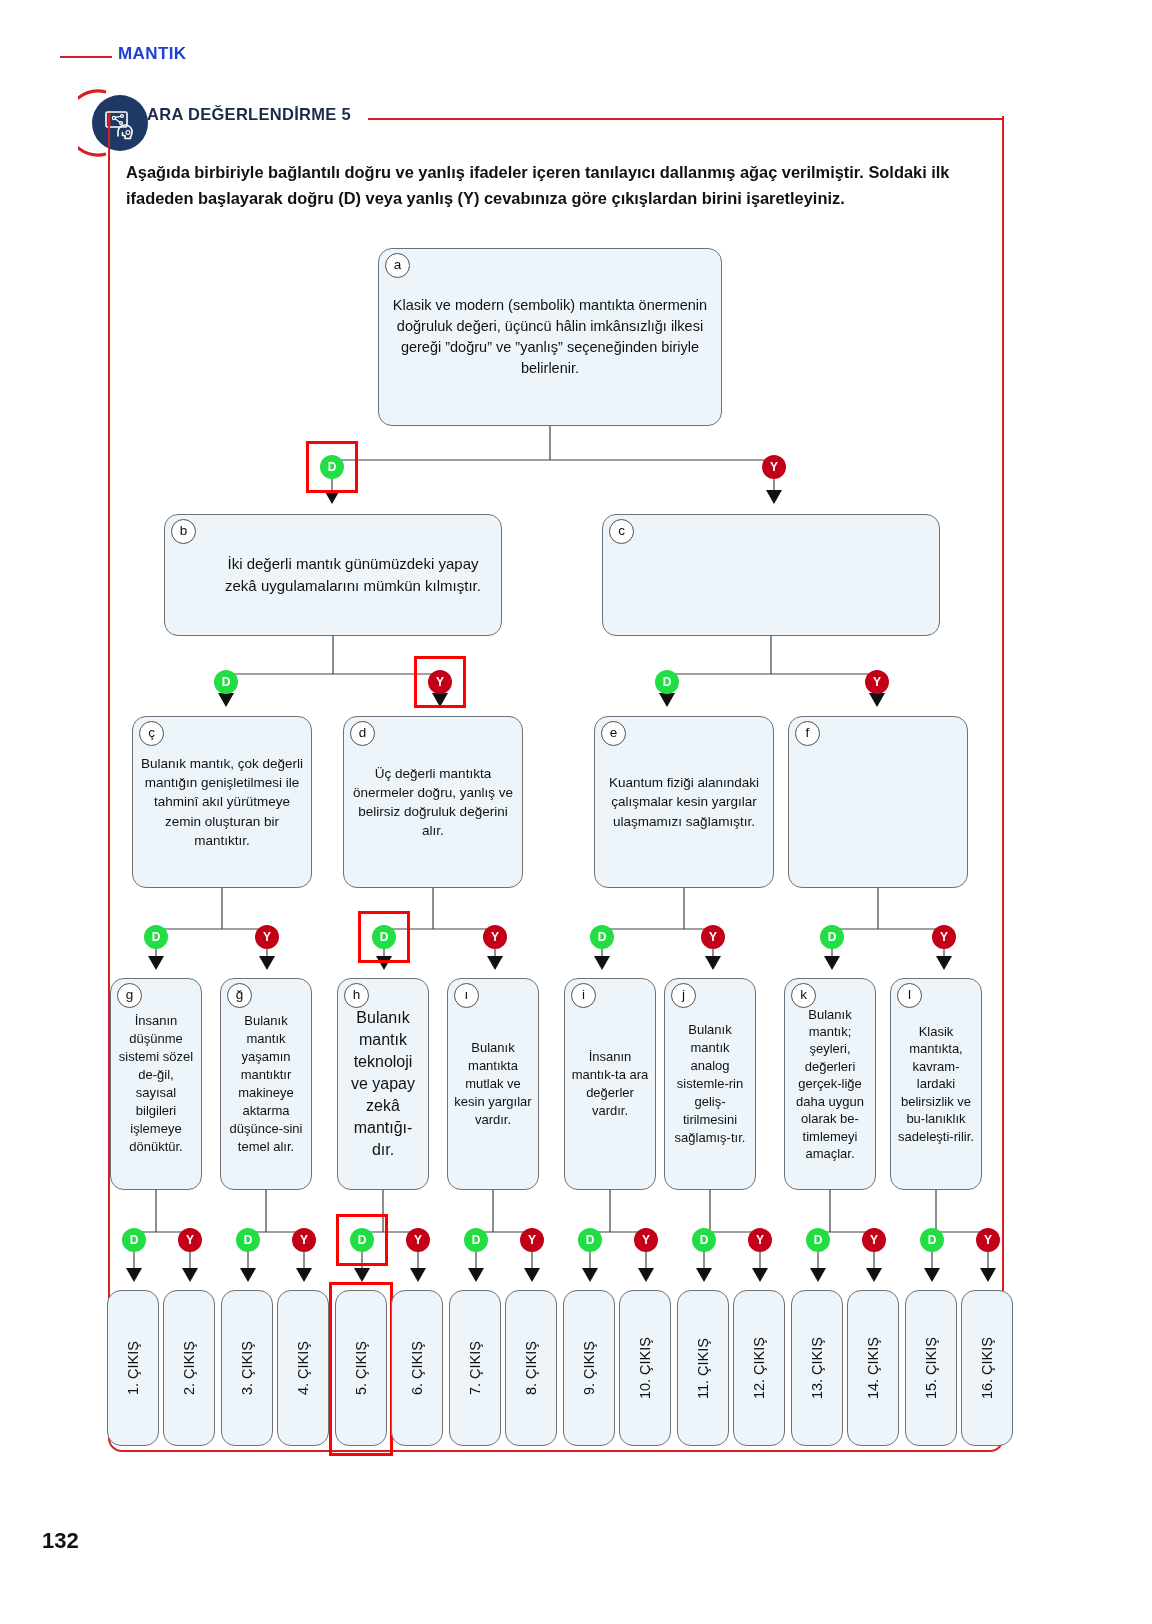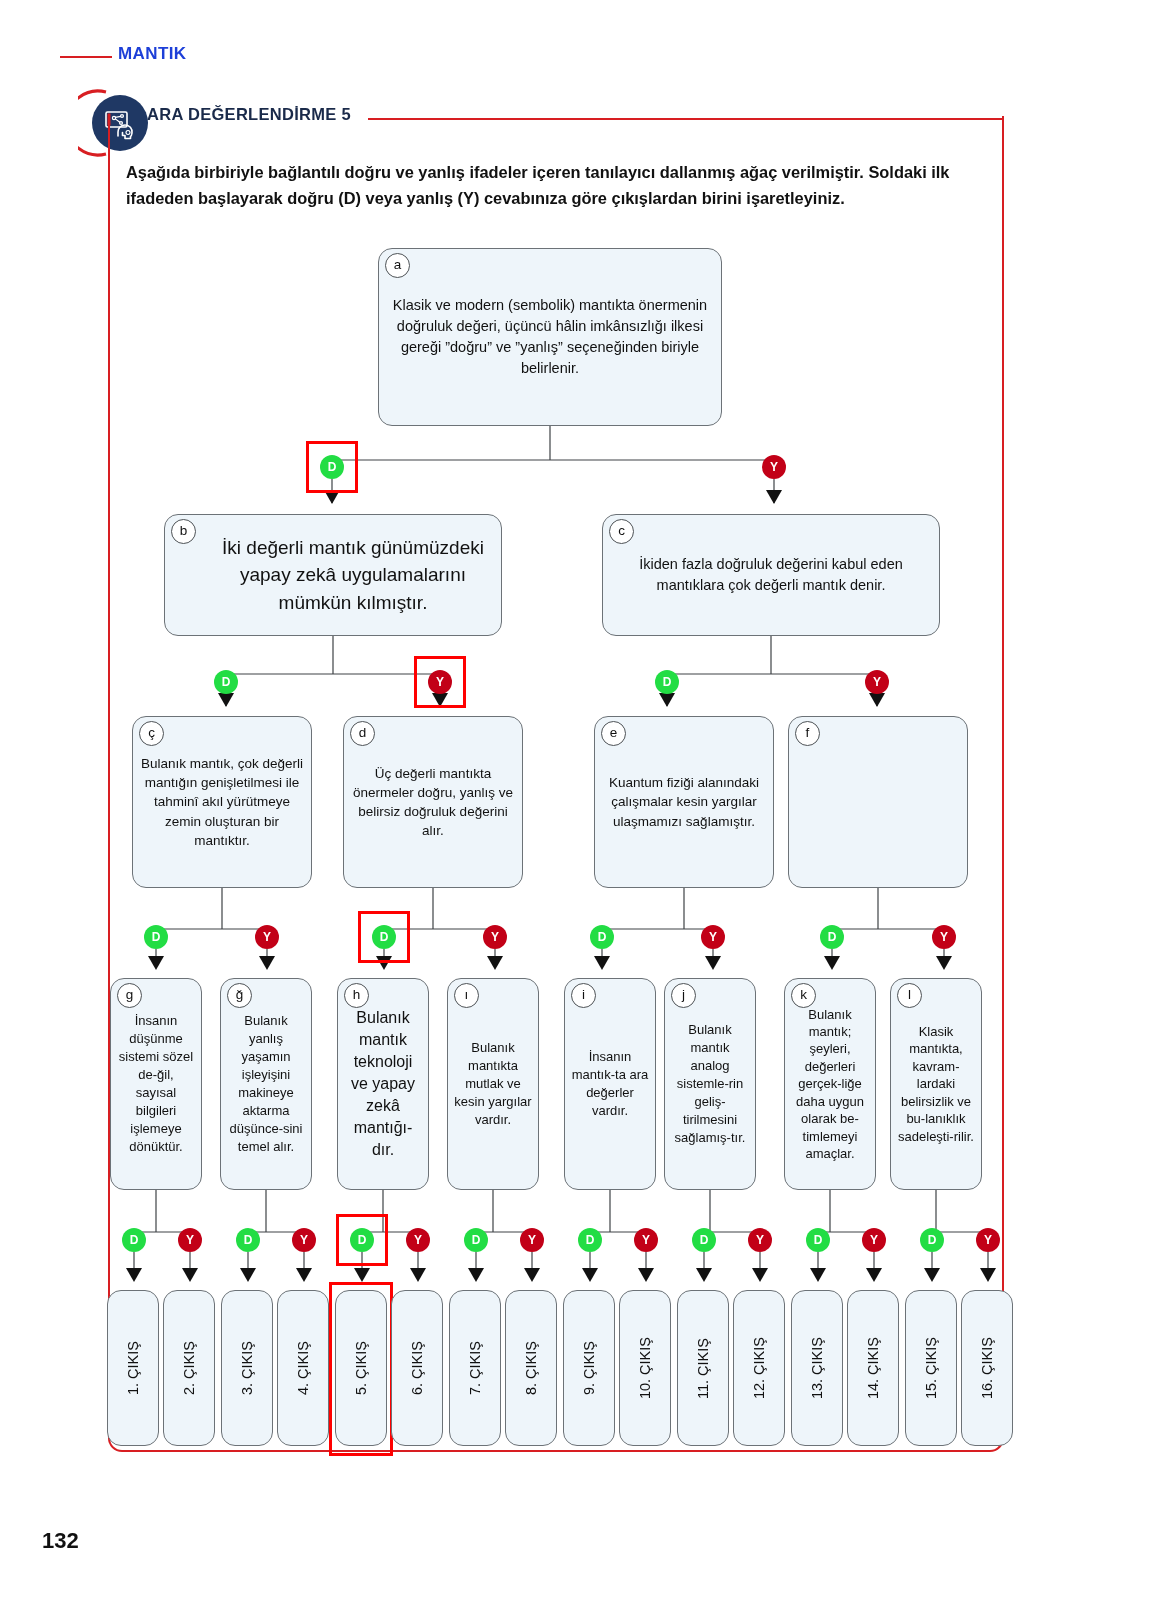--- a/index.html
+++ b/index.html
@@ -193,25 +193,24 @@
   </g>
 </svg>
 
 <div id="nodes-layer">
     <div class="node" style="left: 378px; top: 248px; width: 344px; height: 178px;">
       <div class="tag">a</div>
       <div class="txt" style="font-size: 14.5px; line-height: 1.45;">Klasik ve modern (sembolik) mantıkta önermenin doğruluk değeri, üçüncü hâlin imkânsızlığı ilkesi gereği ”doğru” ve ”yanlış” seçeneğinden biriyle belirlenir.</div>
     </div>
     <div class="node" style="left: 164px; top: 514px; width: 338px; height: 122px;">
       <div class="tag">b</div>
-      <div class="txt" style="font-size: 19px; line-height: 1.45; margin-left: 40px;">İki değerli mantık günümüzdeki yapay zekâ uygulamalarını mümkün kılmıştır.</div>
+      <div class="txt" style="font-size: 15px; line-height: 1.45; margin-left: 40px;">İki değerli mantık günümüzdeki yapay zekâ uygulamalarını mümkün kılmıştır.</div>
     </div>
     <div class="node" style="left: 602px; top: 514px; width: 338px; height: 122px;">
       <div class="tag">c</div>
-      <div class="txt" style="font-size: 14.5px; line-height: 1.45;">İkiden fazla doğruluk değerini kabul eden mantıklara çok değerli mantık denir.</div>
     </div>
     <div class="node" style="left: 132px; top: 716px; width: 180px; height: 172px;">
       <div class="tag">ç</div>
       <div class="txt" style="font-size: 13.5px; line-height: 1.42;">Bulanık mantık, çok değerli mantığın genişletilmesi ile tahminî akıl yürütmeye zemin oluşturan bir mantıktır.</div>
     </div>
     <div class="node" style="left: 343px; top: 716px; width: 180px; height: 172px;">
       <div class="tag">d</div>
       <div class="txt" style="font-size: 13.5px; line-height: 1.42;">Üç değerli mantıkta önermeler doğru, yanlış ve belirsiz doğruluk değerini alır.</div>
     </div>
     <div class="node" style="left: 594px; top: 716px; width: 180px; height: 172px;">
@@ -220,21 +219,21 @@
     </div>
     <div class="node" style="left: 788px; top: 716px; width: 180px; height: 172px;">
       <div class="tag">f</div>
     </div>
     <div class="node" style="left: 110px; top: 978px; width: 92px; height: 212px;">
       <div class="tag">g</div>
       <div class="txt" style="font-size: 13px; line-height: 1.38;">İnsanın düşünme sistemi sözel de-ğil, sayısal bilgileri işlemeye dönüktür.</div>
     </div>
     <div class="node" style="left: 220px; top: 978px; width: 92px; height: 212px;">
       <div class="tag">ğ</div>
-      <div class="txt" style="font-size: 13px; line-height: 1.38;">Bulanık yanlış yaşamın işleyişini makineye aktarma düşünce-sini temel alır.</div>
+      <div class="txt" style="font-size: 13px; line-height: 1.38;">Bulanık mantık yaşamın mantıktır makineye aktarma düşünce-sini temel alır.</div>
     </div>
     <div class="node" style="left: 337px; top: 978px; width: 92px; height: 212px;">
       <div class="tag">h</div>
       <div class="txt" style="font-size: 16px; line-height: 1.38;">Bulanık mantık teknoloji ve yapay zekâ mantığı-dır.</div>
     </div>
     <div class="node" style="left: 447px; top: 978px; width: 92px; height: 212px;">
       <div class="tag">ı</div>
       <div class="txt" style="font-size: 13px; line-height: 1.38;">Bulanık mantıkta mutlak ve kesin yargılar vardır.</div>
     </div>
     <div class="node" style="left: 564px; top: 978px; width: 92px; height: 212px;">

